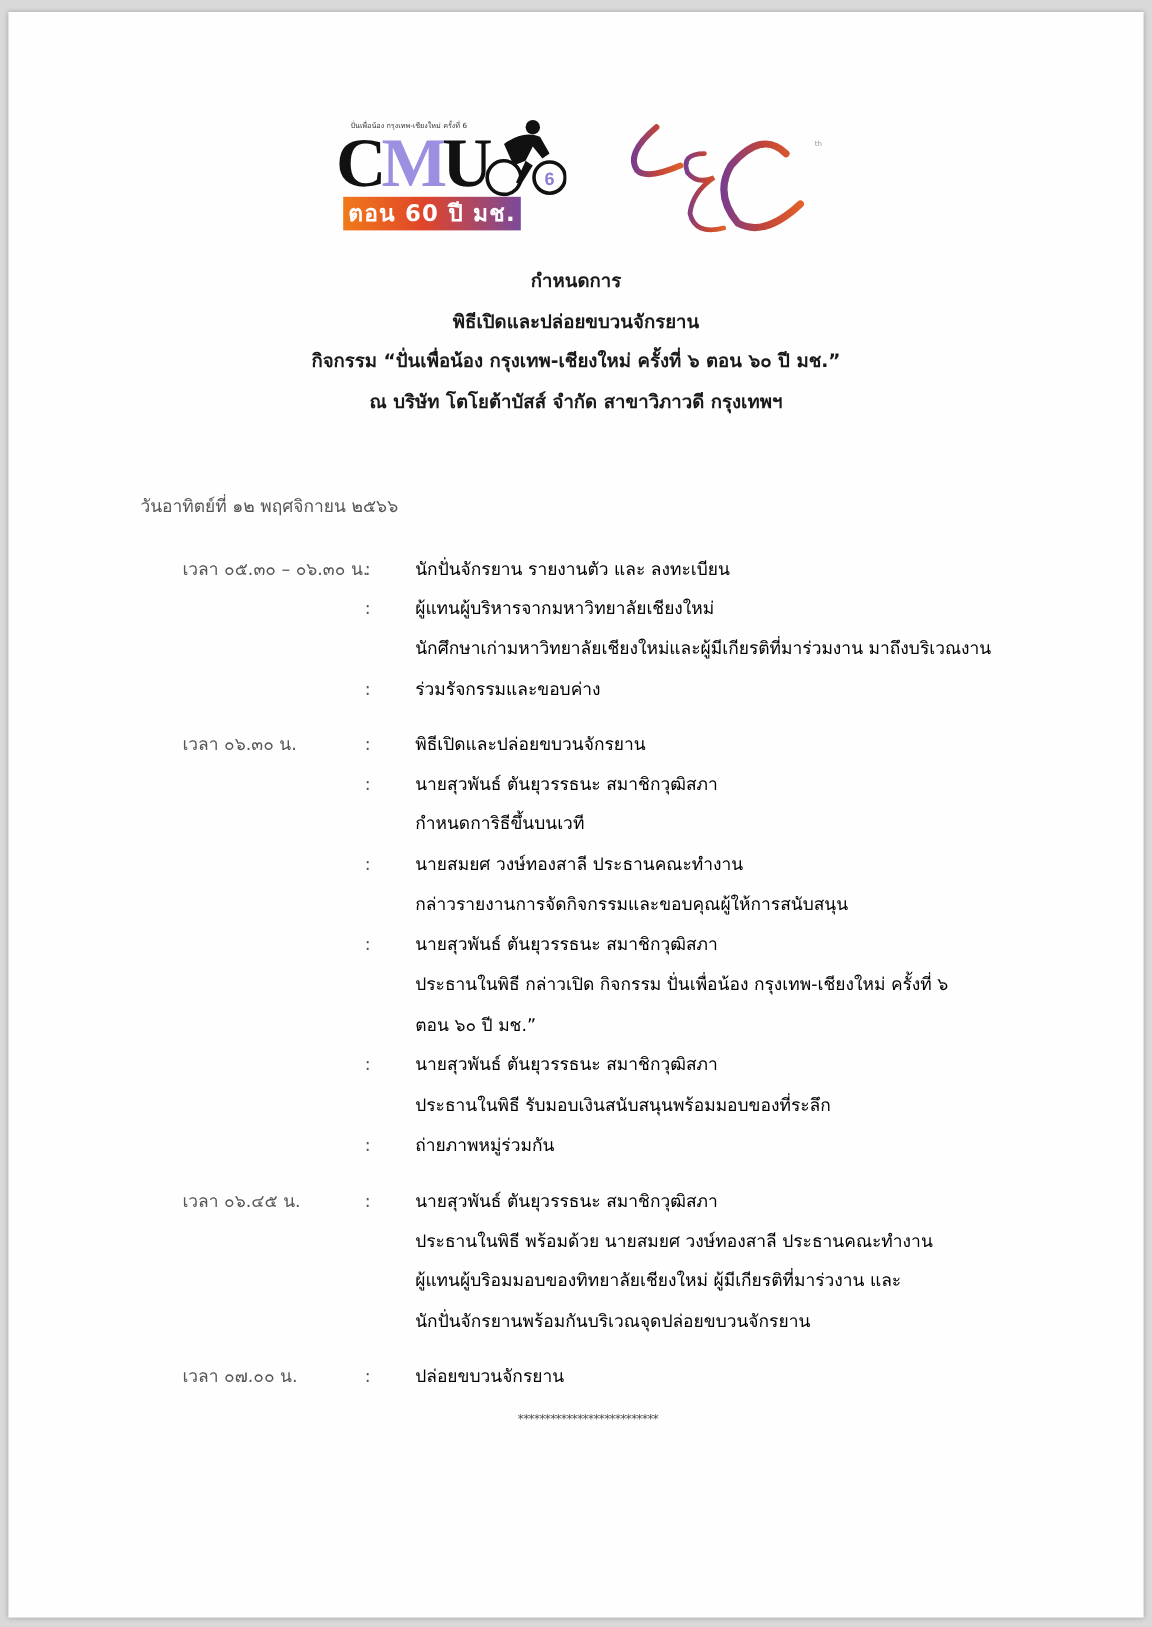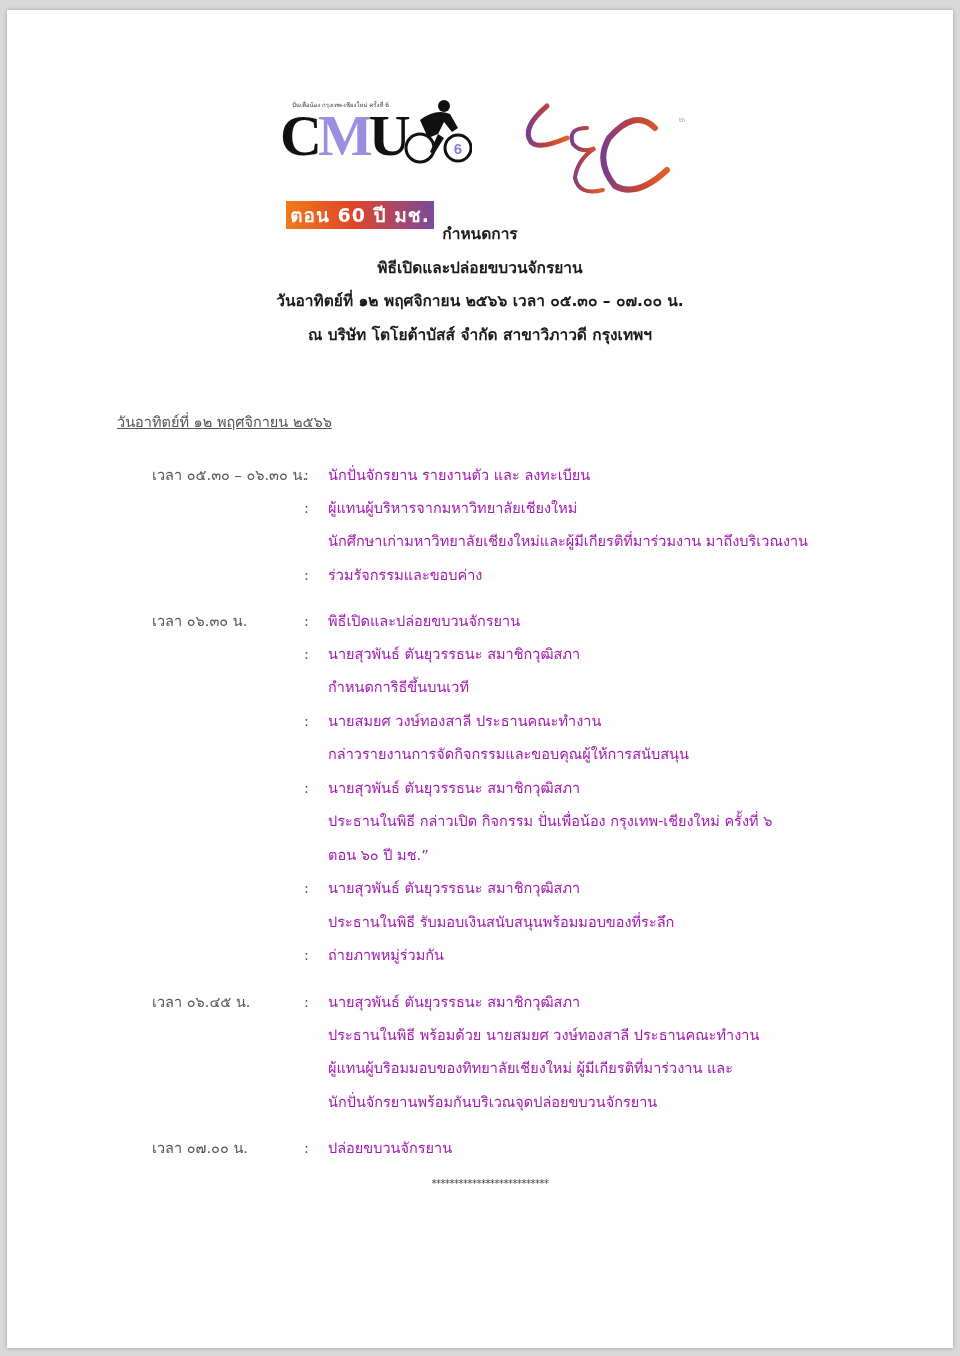--- a/index.html
+++ b/index.html
@@ -25,38 +25,37 @@
     position: absolute; left: 0; top: 8px; font-family: Liberation Serif, serif;
     font-weight: 900; font-size: 58px; letter-spacing: -4px; line-height: 60px; color: #111;
   }
   .logo-cmu .word .m { color: #9a8fe0; }
   .logo-cmu .rider { position: absolute; left: 120px; top: 0; width: 72px; height: 70px; }
   .logo-cmu .banner {
     position: absolute; left: 6px; top: 66px; width: 148px; height: 28px;
     background: linear-gradient(90deg, #f07a1a 0%, #e0452a 45%, #7b4a9a 100%);
     color: #fff; font-weight: bold; font-size: 19px; line-height: 28px; text-align: center;
     letter-spacing: 1px;
-    margin-top: 37px;
   }
   .logo-80 { position: absolute; left: 510px; top: 88px; width: 180px; height: 100px; }
 
   
   .title-block {
     position: absolute; left: 0; top: 208px; width: 946px; text-align: center;
     color: #1a1a1a; font-weight: bold; font-size: 15.5px;
   }
   .title-block .line { height: 33.5px; line-height: 33.5px; white-space: nowrap; }
 
   
   .content { position: absolute; left: 0; top: 0; width: 946px; color: #555; font-size: 14.5px; }
-  .date-heading { position: absolute; left: 110px; top: 400px; white-space: nowrap; text-decoration: underline; }
+  .date-heading { position: absolute; left: 110px; top: 400px; white-space: nowrap; }
   .row { position: absolute; left: 0; width: 946px; height: 33.5px; line-height: 33.5px; white-space: nowrap; }
   .row .time { position: absolute; left: 110px; margin-left: 35px; }
   .row .colon { position: absolute; left: 297px; }
-  .row .text { position: absolute; left: 321px; color: #a21caf; text-align: right; }
+  .row .text { position: absolute; left: 339px; color: #000000; text-align: right; }
   .separator {
     position: absolute; left: 402px; top: 1168px; width: 162px; text-align: center;
     font-size: 10px; color: #444; letter-spacing: -0.5px; white-space: nowrap; overflow: hidden;
   }
 </style>
 </head>
 <body>
 
 <div class="page">
 
@@ -85,21 +84,21 @@
     <path d="M30 8 Q4 30 14 44 Q22 52 50 40" fill="none" stroke="url(#g80)" stroke-width="5" stroke-linecap="round"></path>
     <path d="M70 30 Q50 30 56 46 Q64 56 78 50 Q60 62 58 80 Q62 98 86 92" fill="none" stroke="url(#g80)" stroke-width="4" stroke-linecap="round"></path>
     <path d="M138 30 Q118 10 92 40 Q78 64 98 88 Q120 100 150 72" fill="none" stroke="url(#g80)" stroke-width="6" stroke-linecap="round"></path>
     <circle cx="55" cy="38" r="1.8" fill="#7a3d8c"></circle>
     <text x="162" y="24" font-size="6" fill="#999" font-family="DejaVu Sans, sans-serif">th</text>
   </svg>
 
   <div class="title-block">
     <div class="line">กำหนดการ</div>
     <div class="line">พิธีเปิดและปล่อยขบวนจักรยาน</div>
-    <div class="line">วันอาทิตย์ที่ ๑๒ พฤศจิกายน ๒๕๖๖ เวลา ๐๕.๓๐ – ๐๗.๐๐ น.</div>
+    <div class="line">กิจกรรม “ปั่นเพื่อน้อง กรุงเทพ-เชียงใหม่ ครั้งที่ ๖ ตอน ๖๐ ปี มช.”</div>
     <div class="line">ณ บริษัท โตโยต้าบัสส์ จำกัด สาขาวิภาวดี กรุงเทพฯ</div>
   </div>
 
   <div class="content">
     <div class="date-heading">วันอาทิตย์ที่ ๑๒ พฤศจิกายน ๒๕๖๖</div>
 
     <div class="row" style="top:449px">
       <span class="time">เวลา ๐๕.๓๐ – ๐๖.๓๐ น.</span>
       <span class="colon">:</span>
       <span class="text">นักปั่นจักรยาน รายงานตัว และ ลงทะเบียน</span>

